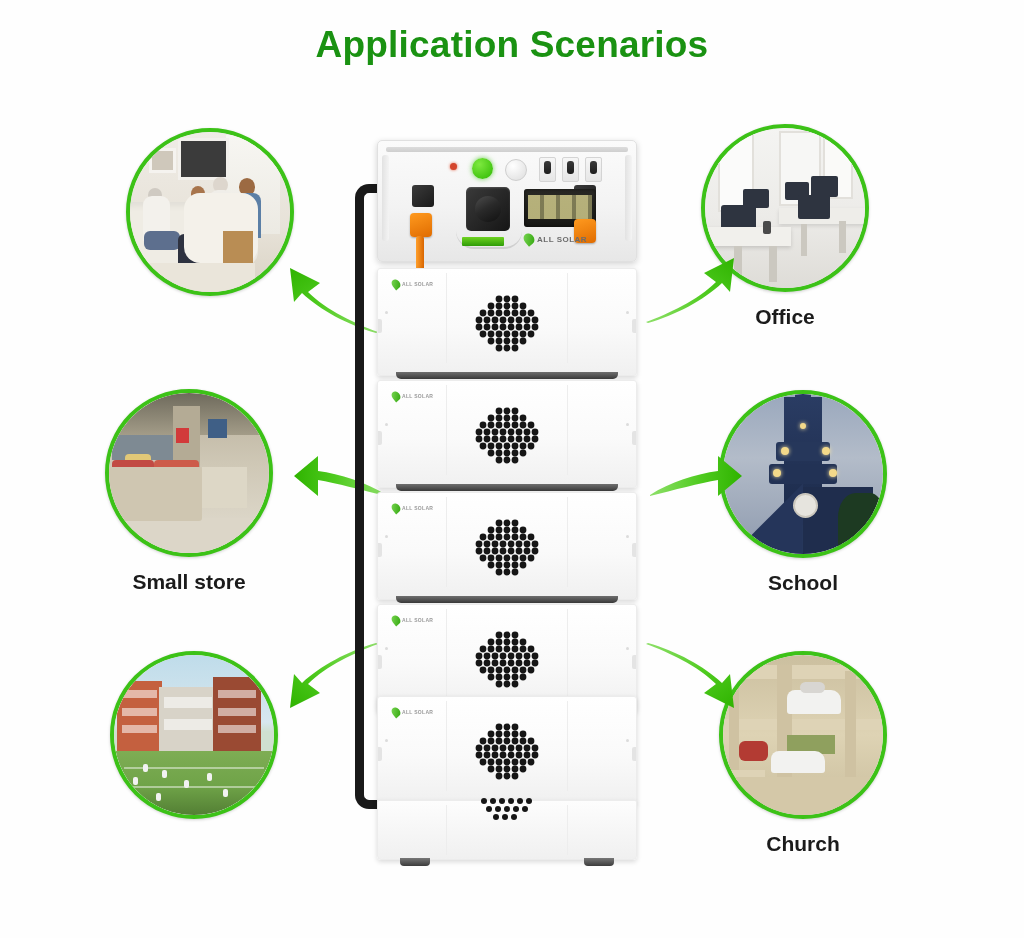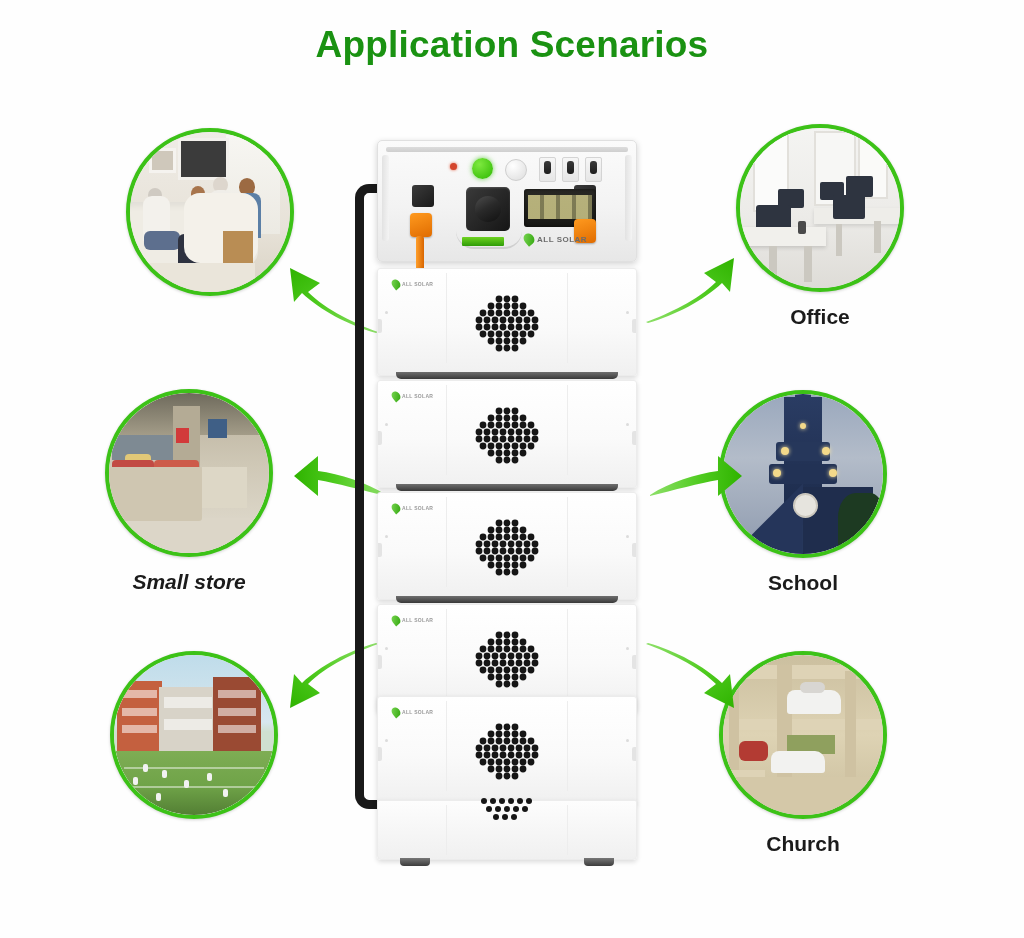--- a/index.html
+++ b/index.html
@@ -55,23 +55,23 @@
   }
   .scenario-label {
     margin-top: 13px;
     font-size: 21px;
     font-weight: bold;
     color: #1b1b1b;
   }
 
   
   #scenario-family   { left: 117px; top: 128px; }
-  #scenario-store    { left: 96px;  top: 389px; font-style: italic; }
+  #scenario-store    { left: 96px;  top: 389px; }
   #scenario-school   { left: 101px; top: 651px; }
-  #scenario-office   { left: 727px; top: 124px; }
+  #scenario-office   { left: 692px; top: 124px; }
   #scenario-church   { left: 710px; top: 390px; }
   #scenario-garage   { left: 710px; top: 651px; }
 
   
   .ph { position:absolute; }
 
   
   .fam-wall { inset:0; background:linear-gradient(180deg,#efece6 0%,#e7e2d8 60%,#d9d2c4 100%); position:absolute;}
   .fam-window { left:60%; top:2%; width:34%; height:62%; background:linear-gradient(180deg,#f7f6f2,#eceae3); }
   .fam-pic1 { left:30%; top:4%; width:28%; height:22%; background:#3b3b3b; border:3px solid #f2f0ec;}

